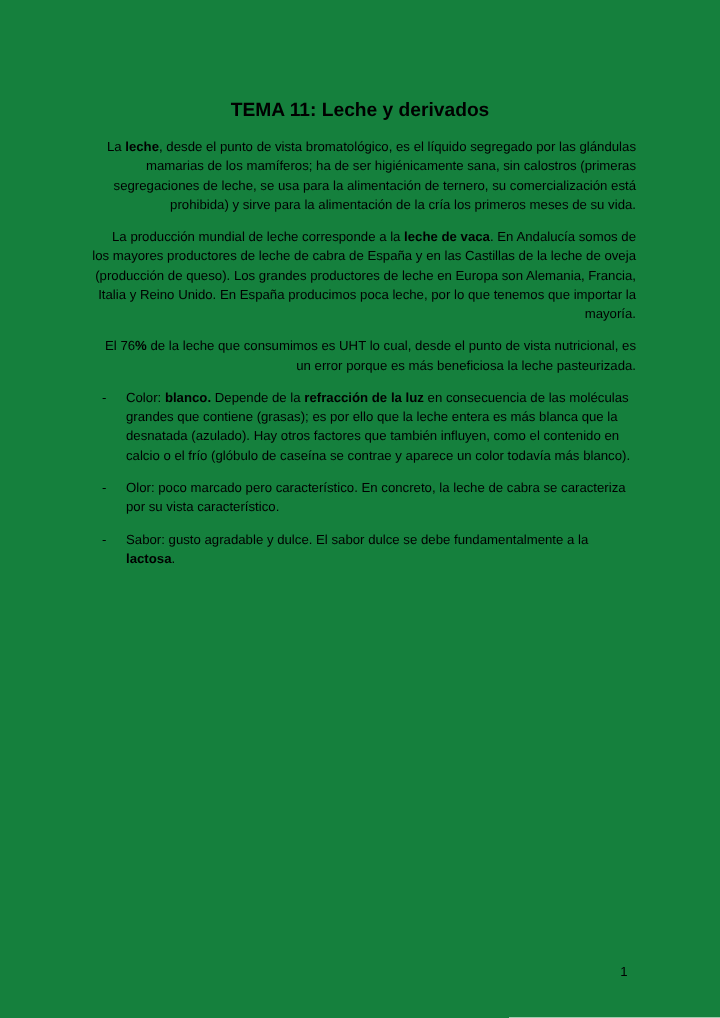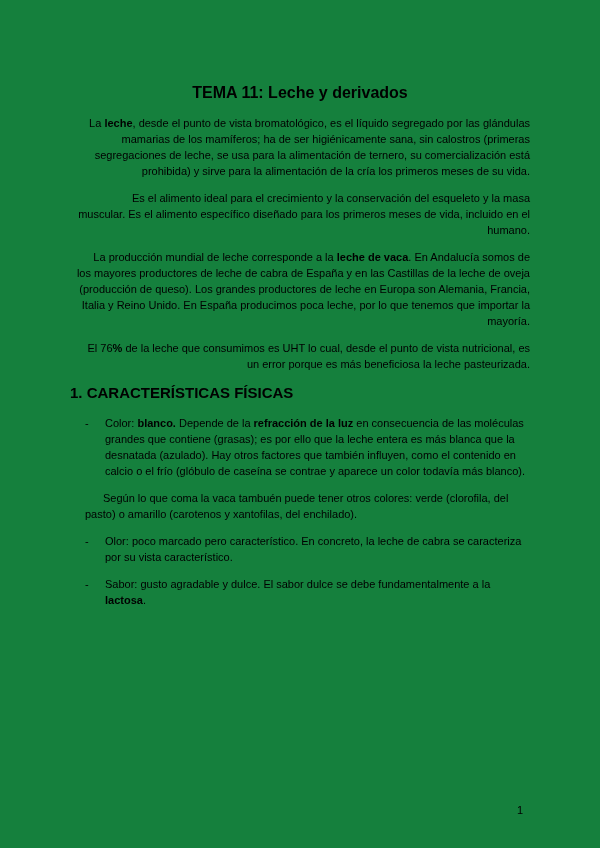--- a/index.html
+++ b/index.html
@@ -65,36 +65,33 @@
 </style>
 </head>
 <body>
 
 <div class="page">
 
   <div class="title">TEMA 11: Leche y derivados</div>
 
   <p class="para"><span>La </span><b>leche</b><span>, desde el punto de vista bromatológico, es el líquido segregado por las glándulas mamarias de los mamíferos; ha de ser higiénicamente sana, sin calostros (primeras segregaciones de leche, se usa para la alimentación de ternero, su comercialización está prohibida) y sirve para la alimentación de la cría los primeros meses de su vida.</span></p>
 
-  <p class="para"><span>Es el alimento ideal para el crecimiento y la conservación del esqueleto y la masa muscular. Es el alimento específico diseñado para los primeros meses de vida, incluido en el humano.</span></p>
 
   <p class="para"><span>La producción mundial de leche corresponde a la </span><b>leche de vaca</b><span>. En Andalucía somos de los mayores productores de leche de cabra de España y en las Castillas de la leche de oveja (producción de queso). Los grandes productores de leche en Europa son Alemania, Francia, Italia y Reino Unido. En España producimos poca leche, por lo que tenemos que importar la mayoría.</span></p>
 
 
 
   <p class="para"><span>El 76</span><b>%</b><span> de la leche que consumimos es UHT lo cual, desde el punto de vista nutricional, es un error porque es más beneficiosa la leche pasteurizada.</span></p>
 
-  <h2 class="heading">1. CARACTERÍSTICAS FÍSICAS</h2>
 
   <div class="bullet">
     <span class="dash">-</span>
     <div class="bullet-text"><span>Color: </span><b>blanco.</b><span> Depende de la </span><b>refracción de la luz</b><span> en consecuencia de las moléculas grandes que contiene (grasas); es por ello que la leche entera es más blanca que la desnatada (azulado). Hay otros factores que también influyen, como el contenido en calcio o el frío (glóbulo de caseína se contrae y aparece un color todavía más blanco).</span></div>
   </div>
 
-  <p class="subpara"><span>Según lo que coma la vaca tambuén puede tener otros colores: verde (clorofila, del pasto) o amarillo (carotenos y xantofilas, del enchilado).</span></p>
 
   <div class="bullet">
     <span class="dash">-</span>
     <div class="bullet-text"><span>Olor: poco marcado pero característico. En concreto, la leche de cabra se caracteriza por su vista característico.</span></div>
   </div>
 
   <div class="bullet">
     <span class="dash">-</span>
     <div class="bullet-text"><span>Sabor: gusto agradable y dulce. El sabor dulce se debe fundamentalmente a la </span><b>lactosa</b><span>.</span></div>
   </div>

